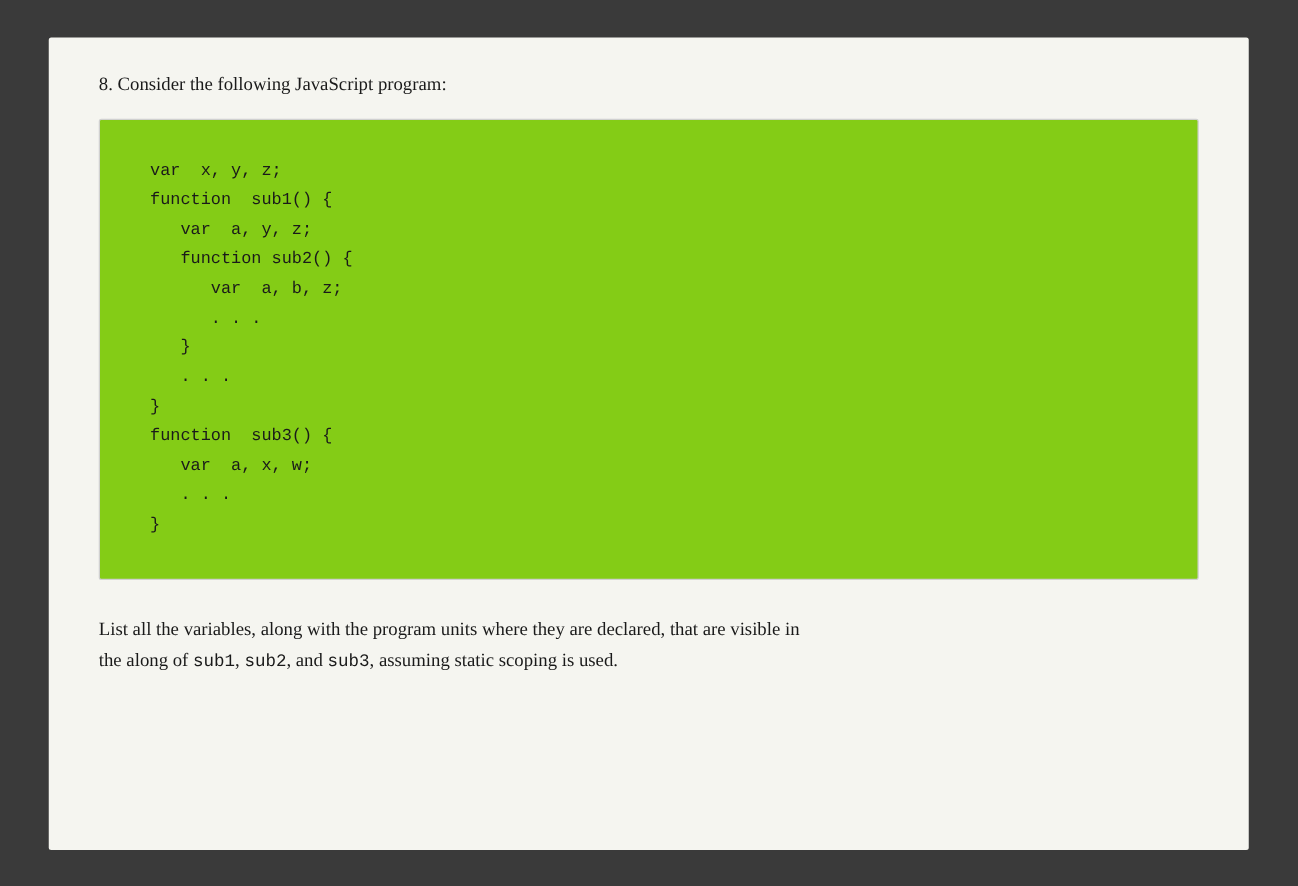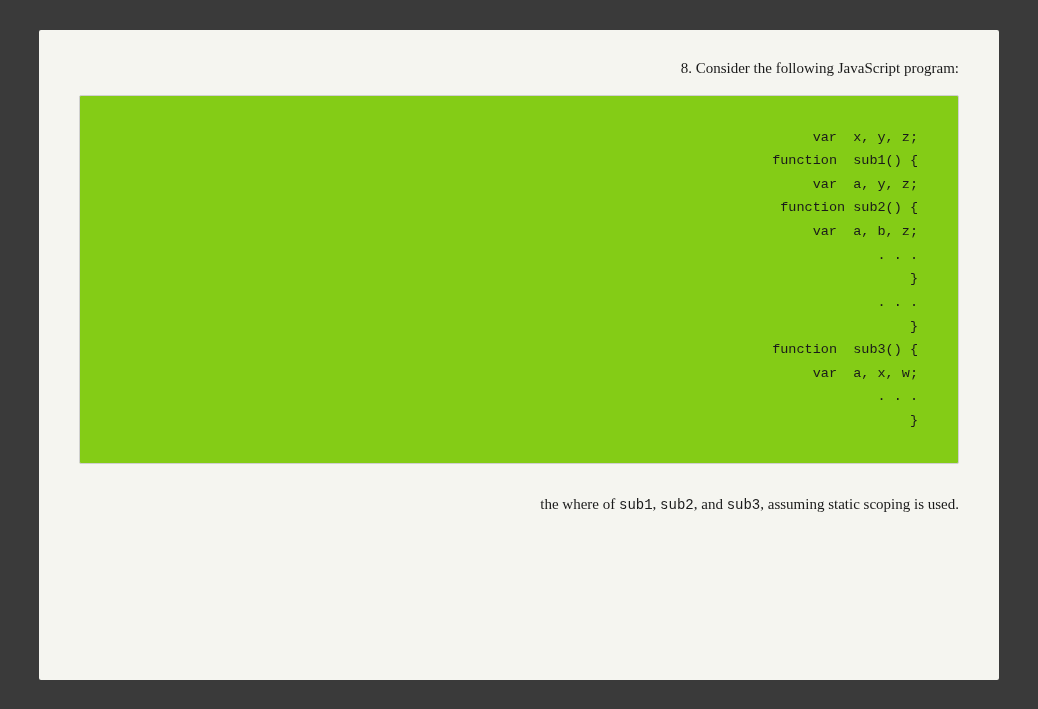--- a/index.html
+++ b/index.html
@@ -17,21 +17,20 @@
       align-items: center;
       justify-content: center;
     }
 
     .page-container {
       background-color: #f5f5f0;
       width: 960px;
       min-height: 650px;
       padding: 30px 40px 40px 40px;
       border-radius: 2px;
-      text-align: right;
     }
 
     .question-header {
       font-size: 15px;
       color: #1a1a1a;
       margin-bottom: 18px;
       font-family: Georgia, serif;
     }
 
     .code-box {
@@ -88,16 +87,19 @@
    . . .
 }
 function  sub3() {
    var  a, x, w;
    . . .
 }</div>
   </div>
 
   <div class="question-text">
     <p>
-      <span>the where of </span><code class="inline">sub1</code><span>, </span><code class="inline">sub2</code><span>, and </span><code class="inline">sub3</code><span>, assuming static scoping is used.</span>
+      <span>List all the variables, along with the program units where they are declared, that are visible in</span>
+    </p>
+    <p>
+      <span>the along of </span><code class="inline">sub1</code><span>, </span><code class="inline">sub2</code><span>, and </span><code class="inline">sub3</code><span>, assuming static scoping is used.</span>
     </p>
   </div>
 </div>
 
 </body></html>

